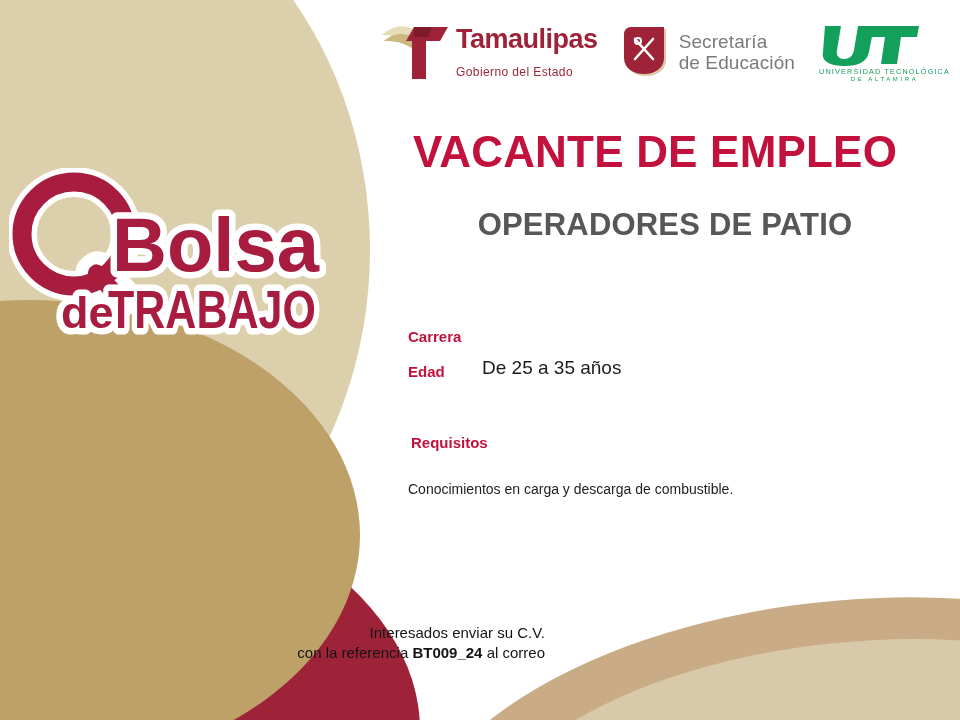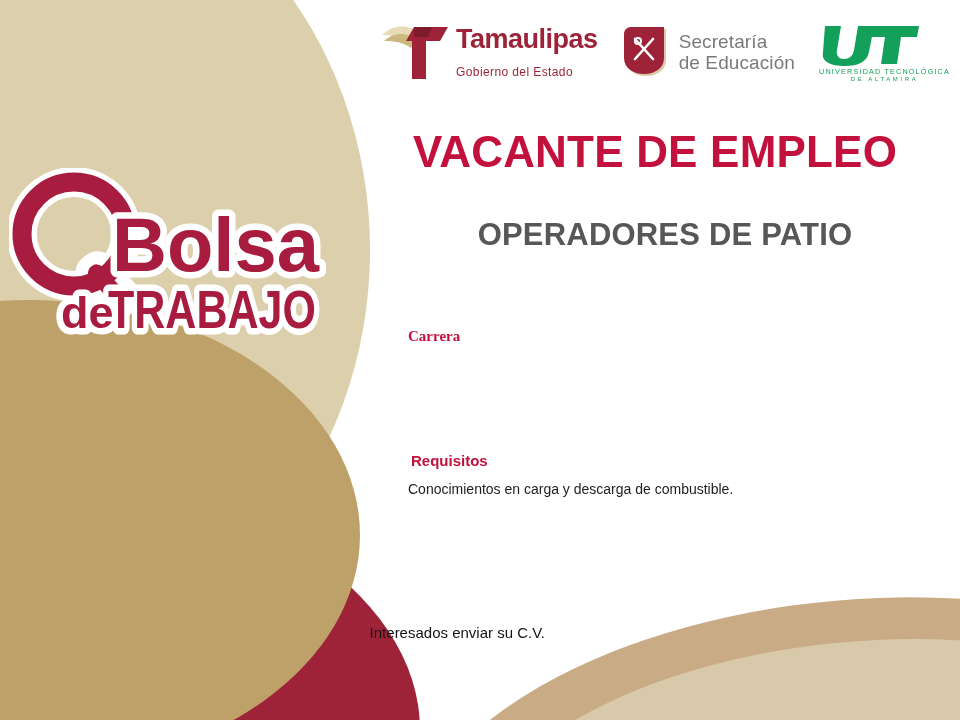--- a/index.html
+++ b/index.html
@@ -148,60 +148,59 @@
     width: 510px;
     text-align: center;
     font-size: 44px;
     font-weight: bold;
     color: #c2113c;
     letter-spacing: 0.2px;
   }
   .title-puesto {
     position: absolute;
     left: 400px;
-    top: 217px;
+    top: 207px;
     width: 530px;
     text-align: center;
     font-size: 31px;
     font-weight: bold;
     color: #575757;
     letter-spacing: 0.2px;
   }
 
   .details {
     position: absolute;
     left: 408px;
     top: 310px;
     width: 460px;
   }
   .det-row {
     display: flex;
     align-items: flex-end;
     margin-bottom: 11px;
-    font-family: Liberation Serif, serif;
   }
   .det-label {
     flex: 0 0 68px;
     font-size: 15px;
     font-weight: bold;
     color: #c2113c;
     padding-top: 18px;
   }
   .det-label.short { padding-top: 2px; }
   .det-value {
     font-size: 19px;
     color: #1d1d1d;
     line-height: 1.25;
   }
   .det-value.pad { padding-left: 6px; }
 
   .req-title {
     position: absolute;
     left: 411px;
-    top: 452px;
+    top: 434px;
     font-size: 15px;
     font-weight: bold;
     color: #c2113c;
   }
   .req-body {
     position: absolute;
     left: 408px;
     top: 481px;
     width: 446px;
     font-size: 14px;
@@ -304,23 +303,28 @@
   <div class="title-vacante">VACANTE DE EMPLEO</div>
   <div class="title-puesto">OPERADORES DE PATIO</div>
 
   <div class="details">
 
     <div class="det-row">
       <div class="det-label">Carrera</div>
     </div>
 
 
+    <div class="det-row">
+      <div class="det-label short">Edad</div>
+      <div class="det-value pad">De 25 a 35 años</div>
+    </div>
 
   </div>
 
   <div class="req-title">Requisitos</div>
   <div class="req-body">Conocimientos en carga y descarga de combustible.</div>
 
   <div class="footer">
     <div>Interesados enviar su C.V.</div>
+    <div><span>con la referencia </span><b>BT009_24</b><span> al correo</span></div>
   </div>
 
 </div>
 
 </body></html>

